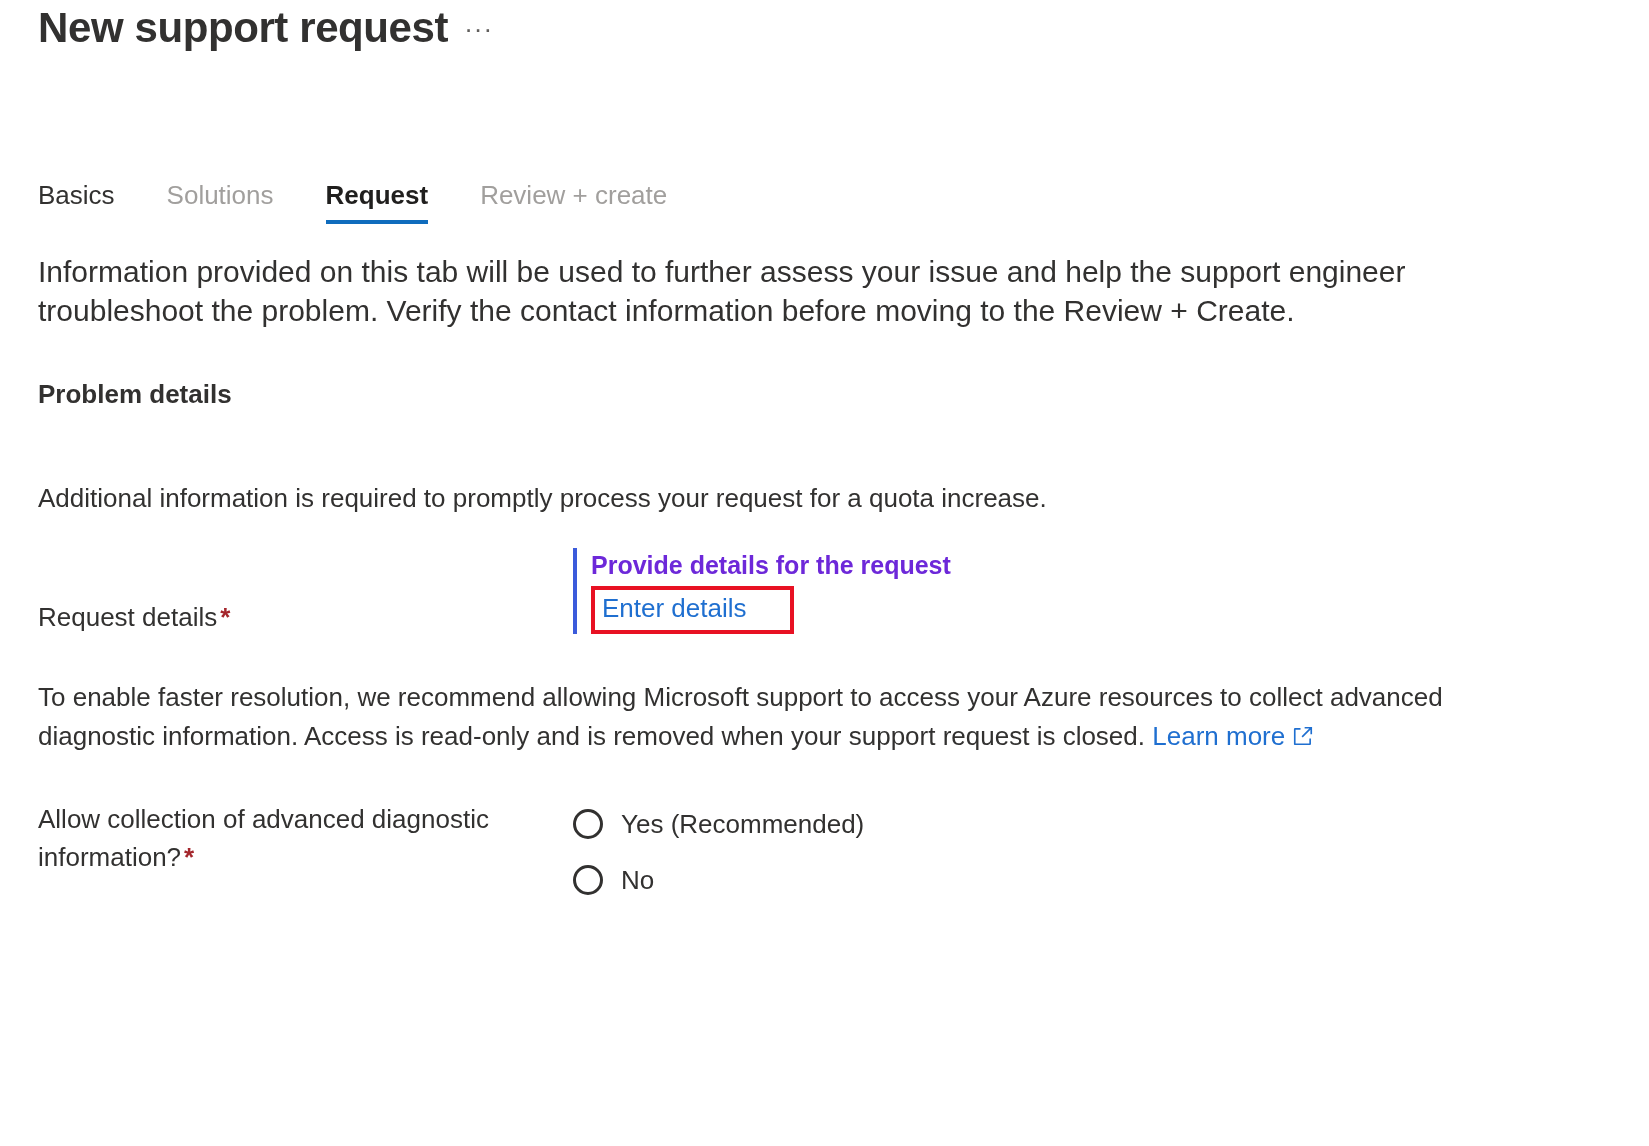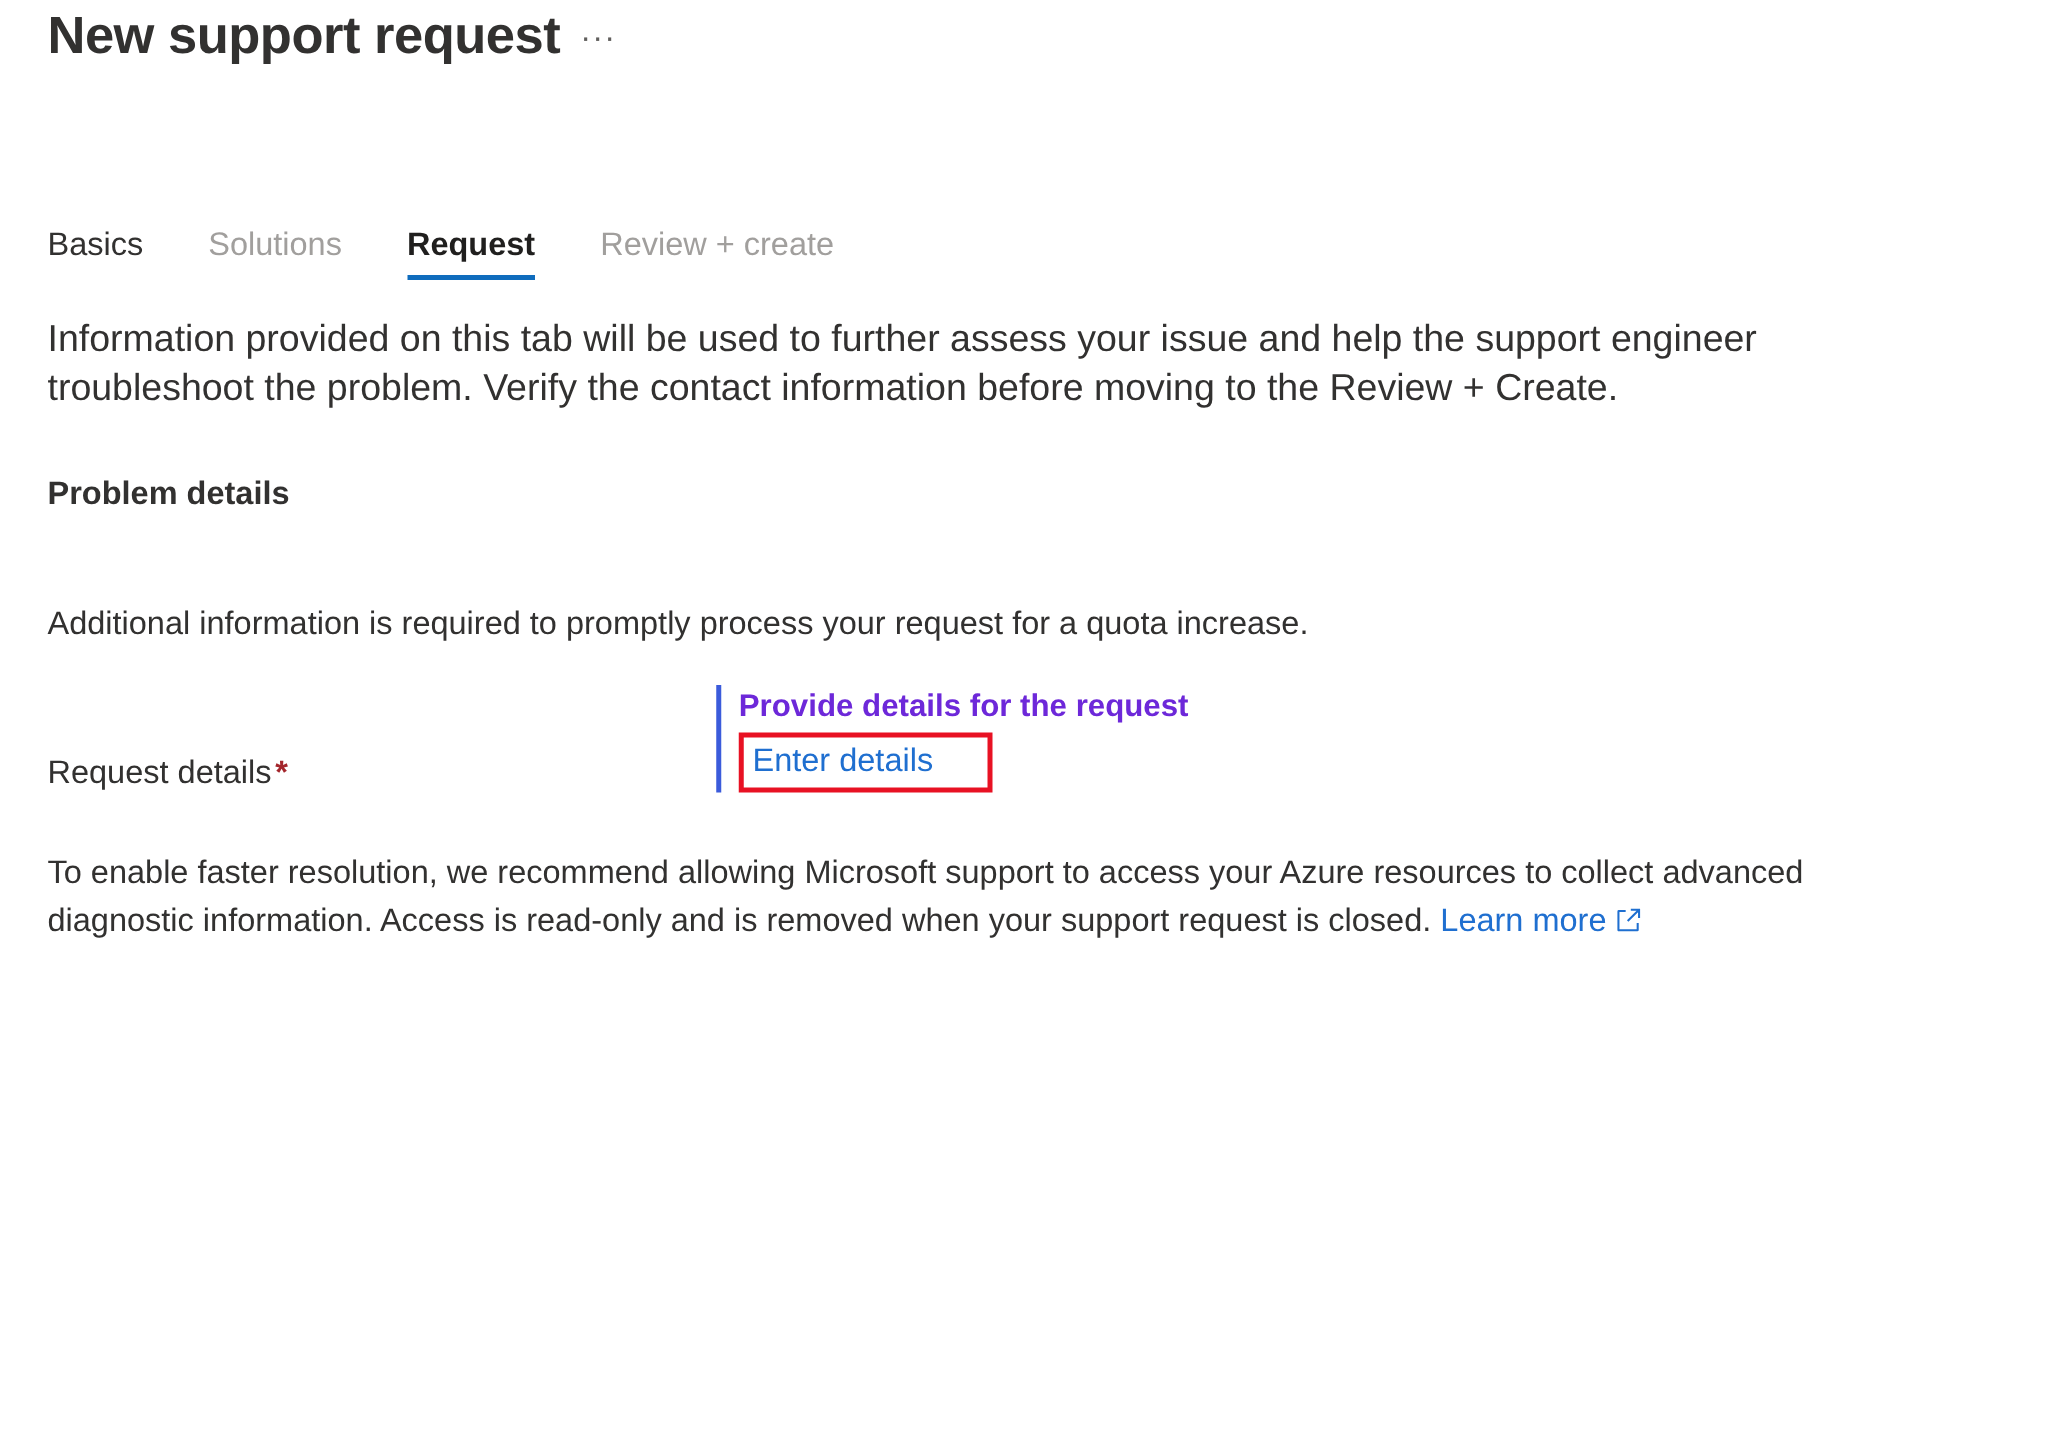--- a/index.html
+++ b/index.html
@@ -252,14 +252,29 @@
 
 
   <div class="para para-advanced">
     <span>To enable faster resolution, we recommend allowing Microsoft support to access your Azure resources to collect advanced diagnostic information. Access is read-only and is removed when your support request is closed.</span>
     <span class="link-inline"><span>Learn more</span><span class="ext-icon"><svg width="22" height="22" viewBox="0 0 16 16" aria-hidden="true">
             <path d="M6.2 2.2h-4a.8.8 0 0 0-.8.8v10.8c0 .44.36.8.8.8H13a.8.8 0 0 0 .8-.8v-4h-1.2v3.6H2.6V3.4h3.6V2.2z" fill="#1f6fd0"></path>
             <path d="M9.2 1.4h5.4v5.4h-1.2V3.45l-5.6 5.6-.85-.85 5.6-5.6H9.2V1.4z" fill="#1f6fd0"></path>
           </svg></span></span>
   </div>
 
+  <div class="radio-row">
+    <div class="radio-label">
+      <span>Allow collection of advanced diagnostic information?</span><span class="req-star">*</span>
+    </div>
+    <div class="radio-options">
+      <div class="radio-option">
+        <span class="radio-circle"></span>
+        <span class="radio-text">Yes (Recommended)</span>
+      </div>
+      <div class="radio-option">
+        <span class="radio-circle"></span>
+        <span class="radio-text">No</span>
+      </div>
+    </div>
+  </div>
 
 </div>
 
 </body></html>

